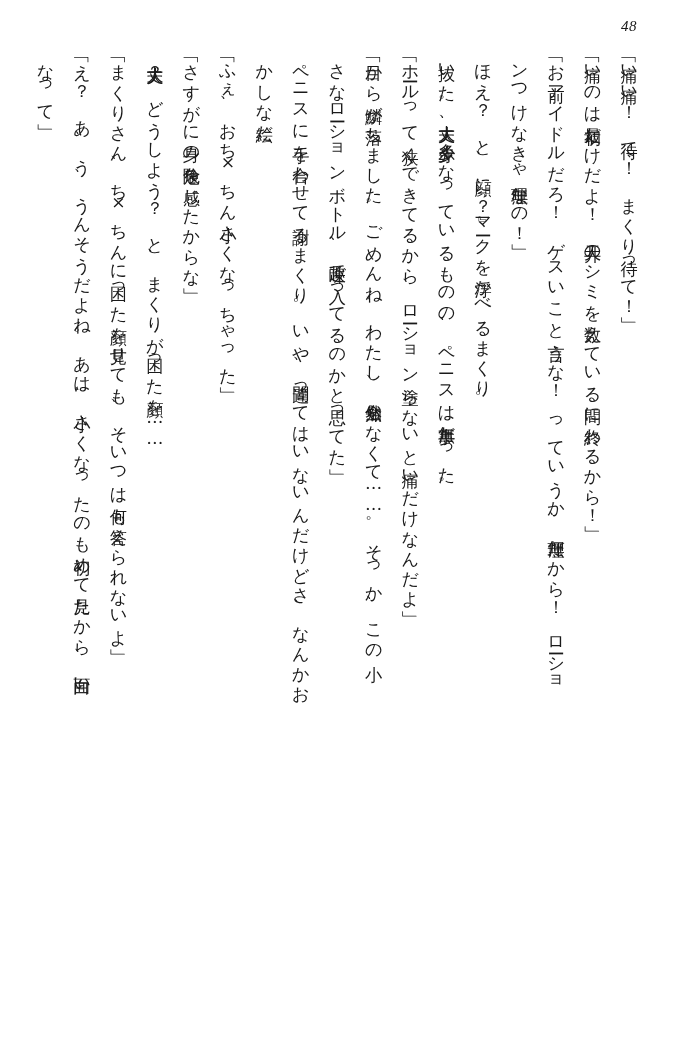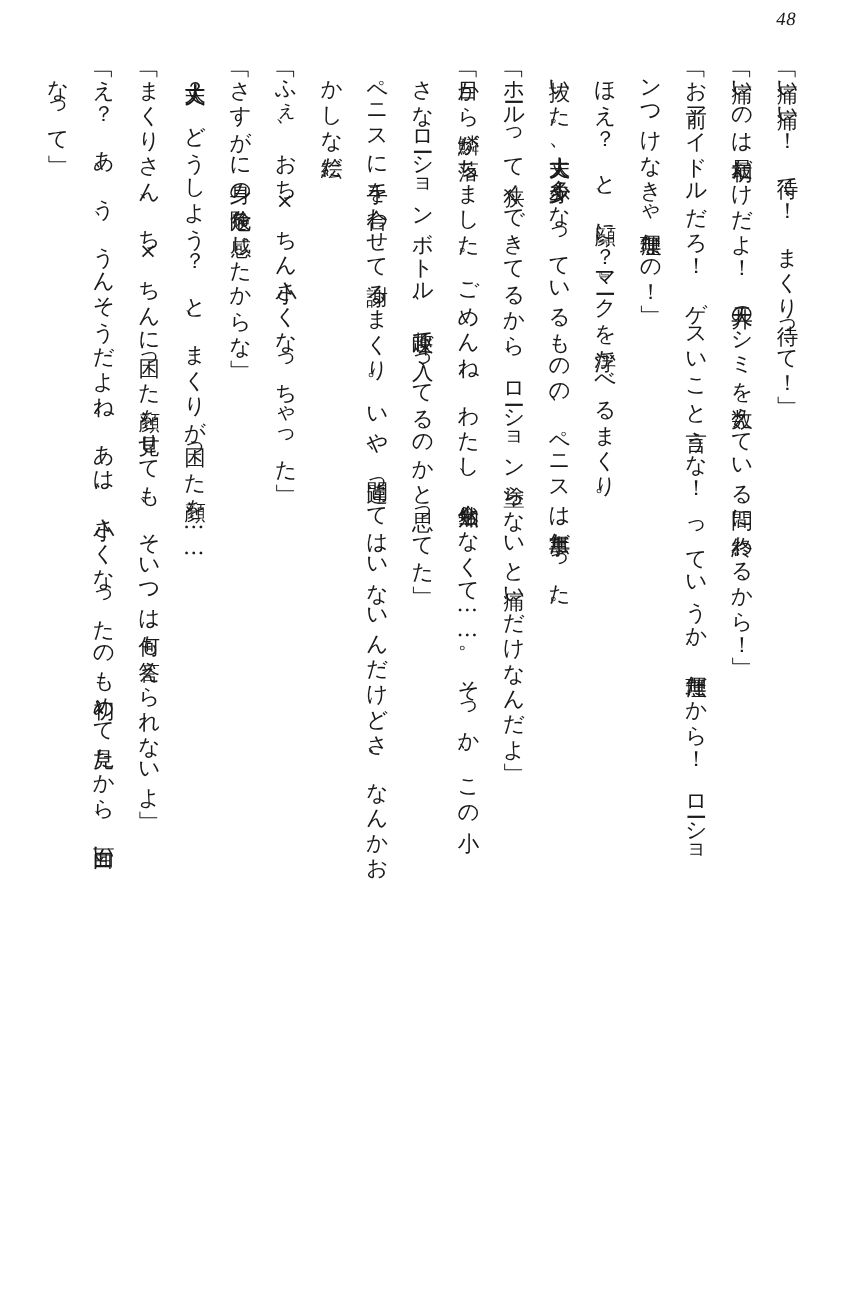--- a/index.html
+++ b/index.html
@@ -16,21 +16,21 @@
   }
   .page {
     position: relative;
     width: 693px;
     height: 1050px;
     box-sizing: border-box;
     background: #ffffff;
   }
   .page-number {
     position: absolute;
-    top: 8px;
+    top: 18px;
     right: 56px;
     font-size: 15px;
     font-style: italic;
     font-family: "Liberation Serif", "DejaVu Serif", serif;
     color: #1a1a1a;
     letter-spacing: 0.5px;
   }
   .body-text {
     position: absolute;
     top: 52px;

